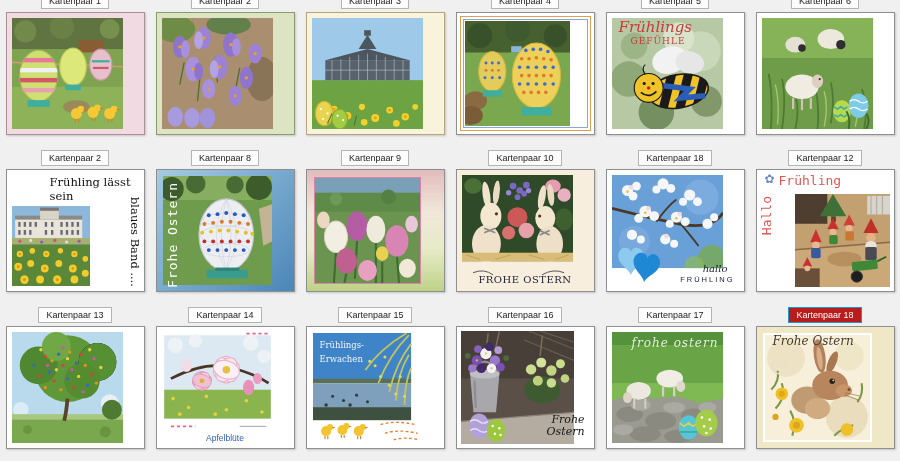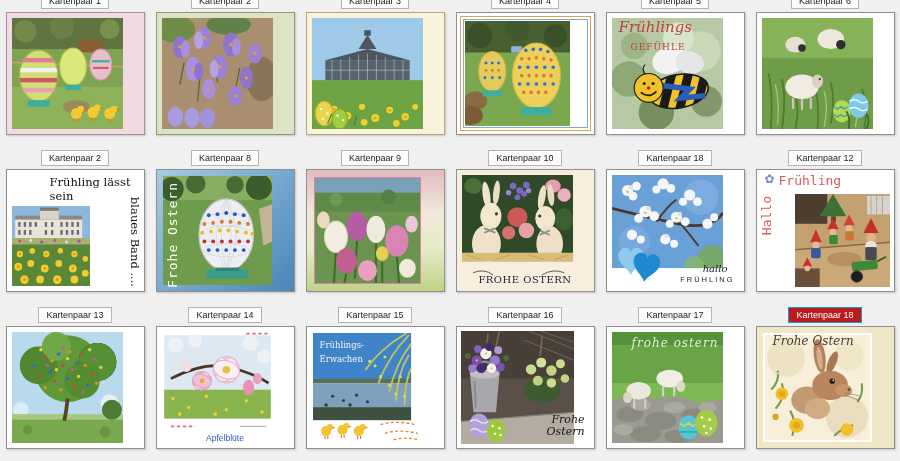--- a/index.html
+++ b/index.html
@@ -26,21 +26,21 @@
   .t9{background:linear-gradient(180deg,#e2bcbc,#f1e7da 35%,#e7ebc7 65%,#bed286);}
   .t9 .ph{left:7px;top:7px;width:107px;height:107px;border:1px solid #d884a8;box-sizing:border-box;}
   .t10{background:#f7eedd;}
   .t15 .ph{left:6px;top:6px;width:109px;height:109px;}
   .t16 .ph{left:4px;top:4px;width:113px;height:113px;}
   .t18{background:#efe7c6;}
   .t18 .ph{left:6px;top:6px;width:109px;height:109px;border:2px solid #fff;box-sizing:border-box;}
   
   .ov{position:absolute;pointer-events:none;}
   .c5-t1{top:5px;left:12px;font:italic 15px "DejaVu Serif",serif;color:#c43c3c;}
-  .c5-t2{top:29px;left:24px;font:9px "DejaVu Serif",serif;letter-spacing:1px;color:#c43c3c;}
+  .c5-t2{top:23px;left:24px;font:9px "DejaVu Serif",serif;letter-spacing:1px;color:#c43c3c;}
   .c7-top{top:5px;left:7px;font:11.5px "DejaVu Serif",serif;color:#101010;margin-left:36px;}
   .c7-side{top:27px;right:2px;writing-mode:vertical-rl;font:11.5px "DejaVu Serif",serif;color:#101010;}
   .c7-photo{left:5px;bottom:5px;width:78px;height:80px;position:absolute;}
   .c8-side{left:8px;top:12px;writing-mode:vertical-rl;transform:rotate(180deg);
            font:13px "DejaVu Sans Mono",monospace;color:#fff;letter-spacing:1px;}
   .c10-text{bottom:6px;left:0;width:100%;text-align:center;font:10px "DejaVu Serif",serif;
             color:#23233a;letter-spacing:.5px;}
   .c11-script{right:16px;bottom:17px;font:italic 10px "DejaVu Serif",serif;color:#1a2030;}
   .c11-caps{right:9px;bottom:7px;font-size:7.5px;letter-spacing:2px;color:#202840;}
   .c12-flower{top:2px;left:8px;font-size:12px;color:#7088c8;}

